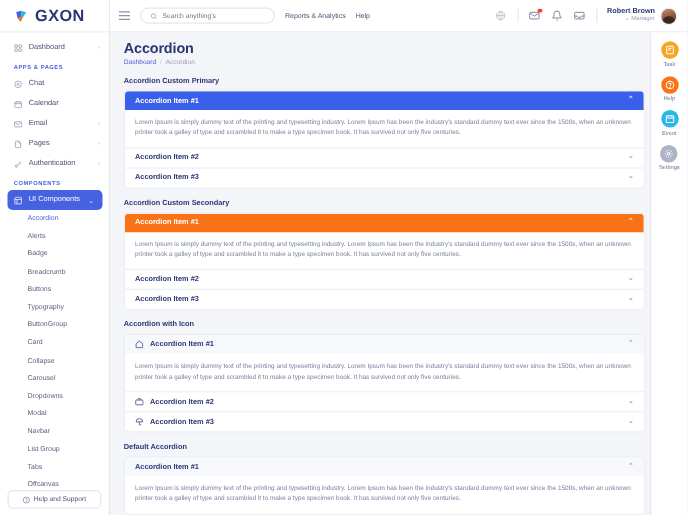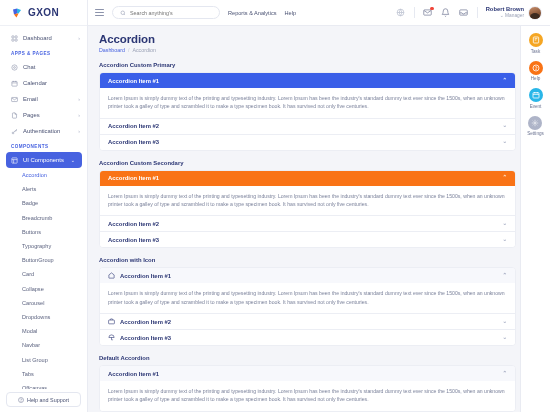--- a/index.html
+++ b/index.html
@@ -18,21 +18,21 @@
     display: flex; flex-direction: column;
     flex: 0 0 88px;
   }
   .brand {
     height: 26px; display: flex; align-items: center; gap: 5px;
     padding: 0 0 0 11px; flex: 0 0 26px;
     border-bottom: 1px solid #eef0f5;
   }
   .brand-mark { width: 12px; height: 12px; position: relative; }
   .brand-name {
-    font-size: 10px; font-weight: bold; color: #2b3674; letter-spacing: .4px;
+    font-size: 13px; font-weight: bold; color: #2b3674; letter-spacing: .4px;
   }
   .nav-scroll { flex: 1 1 auto; overflow: hidden; padding-top: 4px; }
   .nav-group-label {
     font-size: 4.6px; font-weight: bold; color: #4762e0;
     letter-spacing: .45px; padding: 5px 0 3px 11px; text-transform: uppercase;
   }
   .nav-item {
     display: flex; align-items: center; gap: 5px;
     padding: 0 7px 0 11px; height: 16px;
     font-size: 5.9px; color: #4a5273; cursor: pointer; position: relative;

